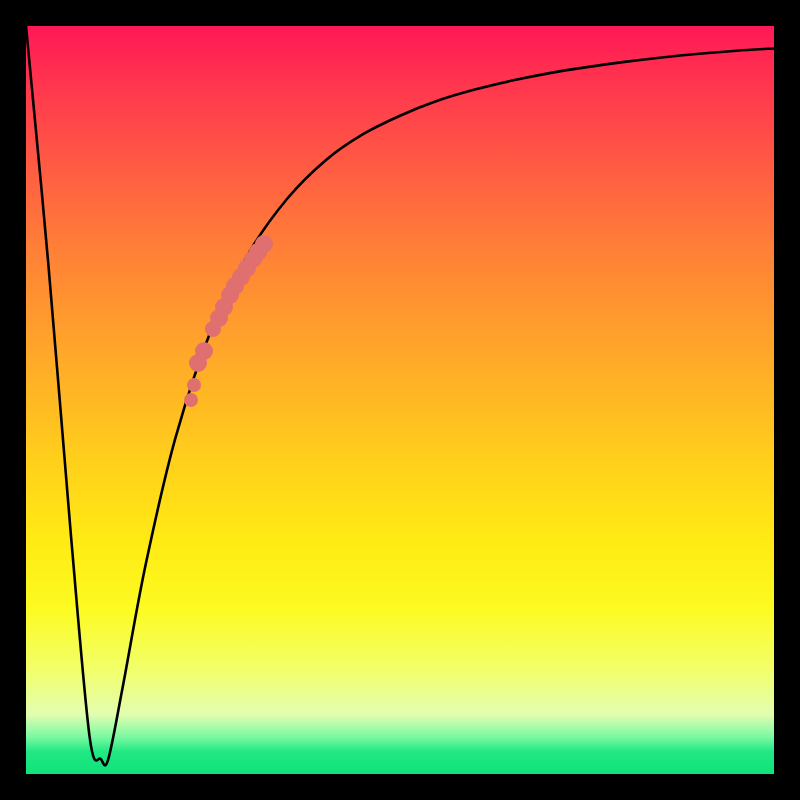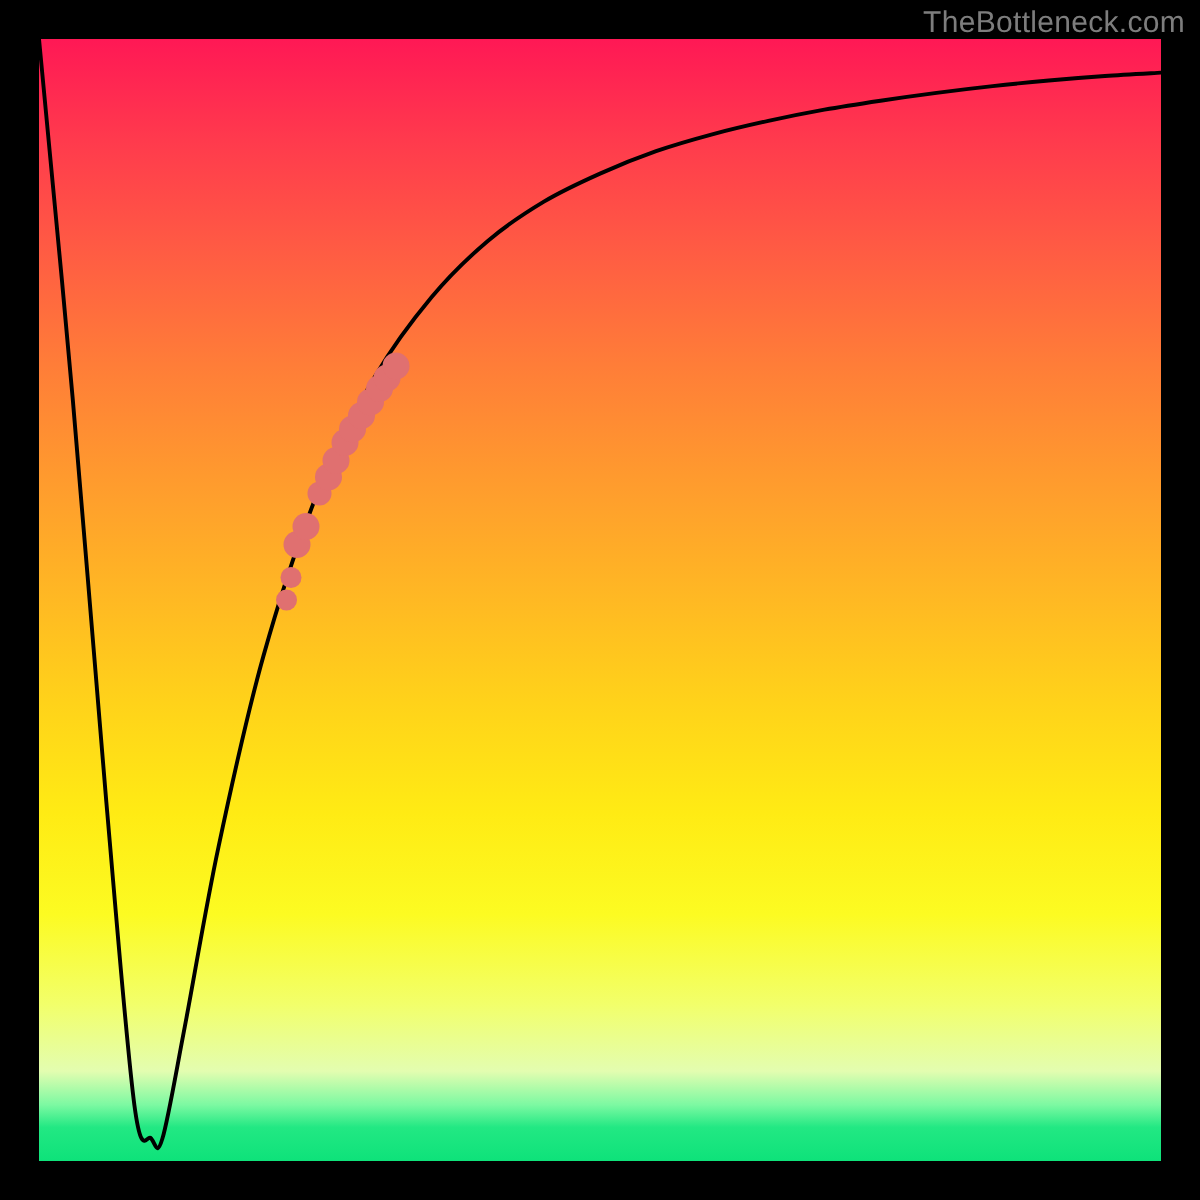--- a/index.html
+++ b/index.html
@@ -88,15 +88,14 @@
         <div class="dot" style="left: 220.66px; top: 241.604px; width: 18px; height: 18px;"></div>
         <div class="dot" style="left: 226.644px; top: 233.376px; width: 18px; height: 18px;"></div>
         <div class="dot" style="left: 231.88px; top: 225.896px; width: 18px; height: 18px;"></div>
         <div class="dot" style="left: 237.864px; top: 218.416px; width: 18px; height: 18px;"></div>
         <div class="dot" style="left: 168.3px; top: 359.04px; width: 14px; height: 14px;"></div>
         <div class="dot" style="left: 164.56px; top: 374px; width: 14px; height: 14px;"></div>
       </div>
 
   </div>
 
-  <div class="watermark">TheBottleneck.com</div>
 
 </div>
 
 </body></html>

